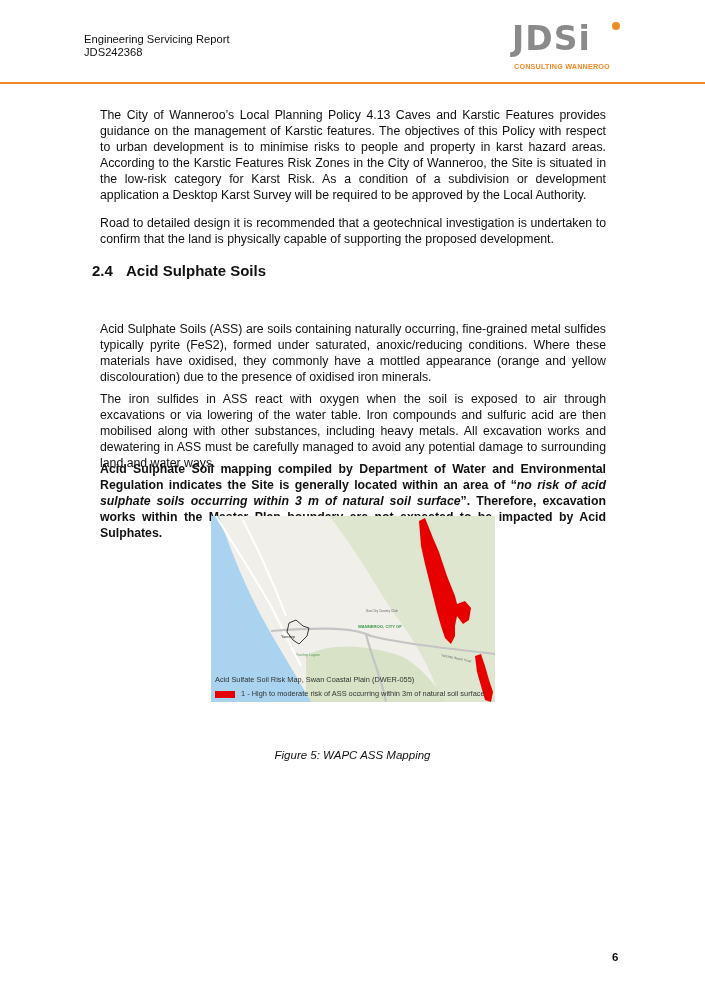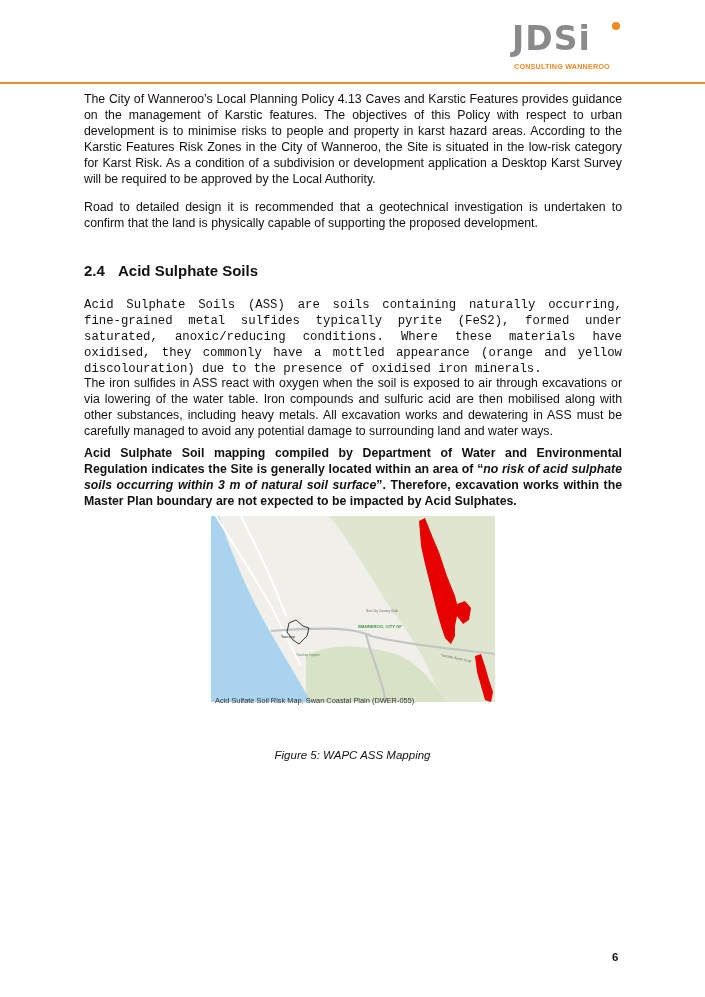--- a/index.html
+++ b/index.html
@@ -7,33 +7,35 @@
            font-family: "Liberation Sans", sans-serif; color: #111; }
     .header { position: absolute; left: 84px; top: 33px; font-size: 11.2px; line-height: 12.5px; color: #111; }
     .header .bold { font-weight: bold; }
     .logo { position: absolute; left: 512px; top: 22px; width: 110px; height: 52px; }
     .logo-text { position: absolute; left: 0; top: 0; font-family: "DejaVu Sans", sans-serif; font-weight: bold;
                  font-size: 33px; color: #8a8a8a; letter-spacing: 1px; line-height: 34px; }
     .logo-dot { position: absolute; left: 100px; top: 0px; width: 8px; height: 8px; border-radius: 50%; background: #f08a24; }
     .logo-sub { position: absolute; left: 2px; top: 40px; font-size: 7.2px; font-weight: bold; color: #f08a24; letter-spacing: 0.2px; white-space: nowrap; }
     .rule { position: absolute; left: 0; top: 82px; width: 705px; height: 2px; background: #f08a24; }
     .content { position: absolute; left: 84px; width: 538px; font-size: 12.3px; line-height: 16px; text-align: justify; }
-    .content p { margin: 0; }
-    .h2 { position: absolute; left: 84px; top: 262px; font-size: 15px; font-weight: bold; }
+    .content p { margin: 16px; }
+    .h2 { position: absolute; left: 92px; top: 262px; font-size: 15px; font-weight: bold; }
     .h2 .num { display: inline-block; width: 34px; }
     .figure { position: absolute; left: 211px; top: 516px; width: 284px; height: 186px; overflow: hidden; background: #f1f0ec; }
-    .legend { position: absolute; left: 215px; top: 694px; font-size: 7.4px; color: #333; line-height: 14px; }
+    .legend { position: absolute; left: 215px; top: 673px; font-size: 7.4px; color: #333; line-height: 14px; }
     .legend-swatch { display: inline-block; width: 20px; height: 7px; background: #e60000; vertical-align: middle; margin-right: 6px; }
     .caption { position: absolute; left: 0; width: 705px; top: 749px; text-align: center; font-size: 11.5px; font-style: italic; }
     .page-num { position: absolute; left: 612px; top: 951px; font-size: 11.5px; font-weight: bold; }
   </style>
 </head>
 <body>
 
 <div class="header">
+  <div>Engineering Servicing Report</div>
+  <div>JDS242368</div>
 </div>
 
 <div class="logo">
   <div class="logo-text">JDSi</div>
   <div class="logo-dot"></div>
   <div class="logo-sub">CONSULTING WANNEROO</div>
 </div>
 
 <div class="rule"></div>
 
@@ -42,21 +44,21 @@
 </div>
 
 <div class="content" style="top:199px;">
   <p>Road to detailed design it is recommended that a geotechnical investigation is undertaken to confirm that the land is physically capable of supporting the proposed development.</p>
 </div>
 
 <div class="h2">
   <span class="num">2.4</span><span>Acid Sulphate Soils</span>
 </div>
 
-<div class="content" style="top:297px;font-family:Liberation Mono, monospace;">
+<div class="content" style="top:305px;">
   <p>Acid Sulphate Soils (ASS) are soils containing naturally occurring, fine-grained metal sulfides typically pyrite (FeS2), formed under saturated, anoxic/reducing conditions. Where these materials have oxidised, they commonly have a mottled appearance (orange and yellow discolouration) due to the presence of oxidised iron minerals.</p>
 </div>
 
 <div class="content" style="top:375px;">
   <p>The iron sulfides in ASS react with oxygen when the soil is exposed to air through excavations or via lowering of the water table. Iron compounds and sulfuric acid are then mobilised along with other substances, including heavy metals. All excavation works and dewatering in ASS must be carefully managed to avoid any potential damage to surrounding land and water ways.</p>
 </div>
 
 <div class="content" style="top:445px;font-weight:bold;">
   <p><span>Acid Sulphate Soil mapping compiled by Department of Water and Environmental Regulation indicates the Site is generally located within an area of “</span><em>no risk of acid sulphate soils occurring within 3 m of natural soil surface</em><span>”. Therefore, excavation works within the Master Plan boundary are not expected to be impacted by Acid Sulphates.</span></p>
 </div>
@@ -77,17 +79,20 @@
     <text x="147" y="112" font-size="4.2" font-weight="bold" fill="#3a9a4a" font-family="Liberation Sans, sans-serif">WANNEROO, CITY OF</text>
     <text x="70" y="122" font-size="3.6" fill="#222" font-family="Liberation Sans, sans-serif">Yanchep</text>
     <text x="155" y="96" font-size="3.2" fill="#666" font-family="Liberation Sans, sans-serif">Sun City Country Club</text>
     <text x="230" y="140" font-size="3.2" fill="#666" font-family="Liberation Sans, sans-serif" transform="rotate(12 230 140)">Yanchep Beach Road</text>
     <text x="85" y="140" font-size="3.2" fill="#5a9a5a" font-family="Liberation Sans, sans-serif">Yanchep Lagoon</text>
   </svg>
 </div>
 
 <div class="legend">
   <div>Acid Sulfate Soil Risk Map, Swan Coastal Plain (DWER-055)</div>
+  <div>
+    <span class="legend-swatch"></span><span>1 - High to moderate risk of ASS occurring within 3m of natural soil surface</span>
+  </div>
 </div>
 
 <div class="caption">Figure 5: WAPC ASS Mapping</div>
 
 <div class="page-num">6</div>
 
 </body></html>

